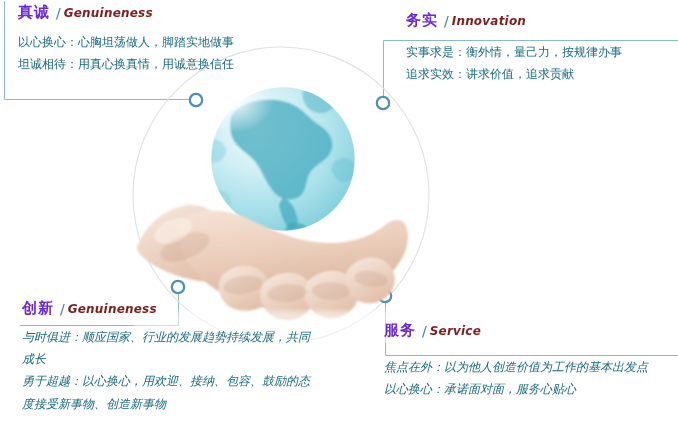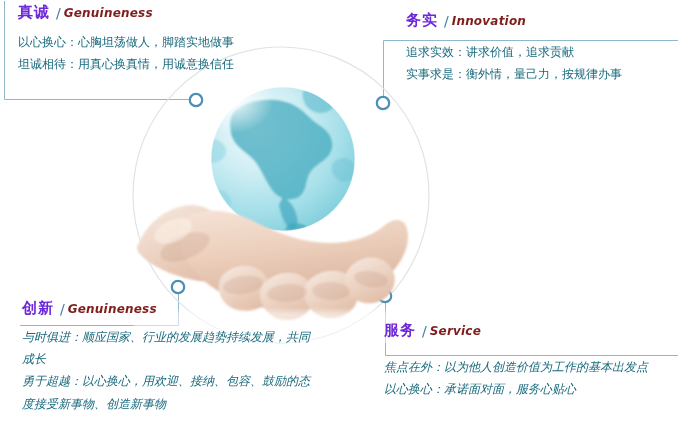--- a/index.html
+++ b/index.html
@@ -179,22 +179,22 @@
       <p>以心换心：心胸坦荡做人，脚踏实地做事</p>
       <p>坦诚相待：用真心换真情，用诚意换信任</p>
     </div>
   </div>
 
   <div class="block" id="b-pragmatic">
     <div class="title">
       <span class="cn">务实</span><span class="sep">/</span><span class="en">Innovation</span>
     </div>
     <div class="body">
+      <p>实事求是：衡外情，量己力，按规律办事</p>
       <p>追求实效：讲求价值，追求贡献</p>
-      <p>实事求是：衡外情，量己力，按规律办事</p>
     </div>
   </div>
 
   <div class="block" id="b-innovation">
     <div class="title">
       <span class="cn">创新</span><span class="sep">/</span><span class="en">Genuineness</span>
     </div>
     <div class="body">
       <p class="wrap">与时俱进：顺应国家、行业的发展趋势持续发展，共同成长</p>
       <p class="wrap">勇于超越：以心换心，用欢迎、接纳、包容、鼓励的态度接受新事物、创造新事物</p>

